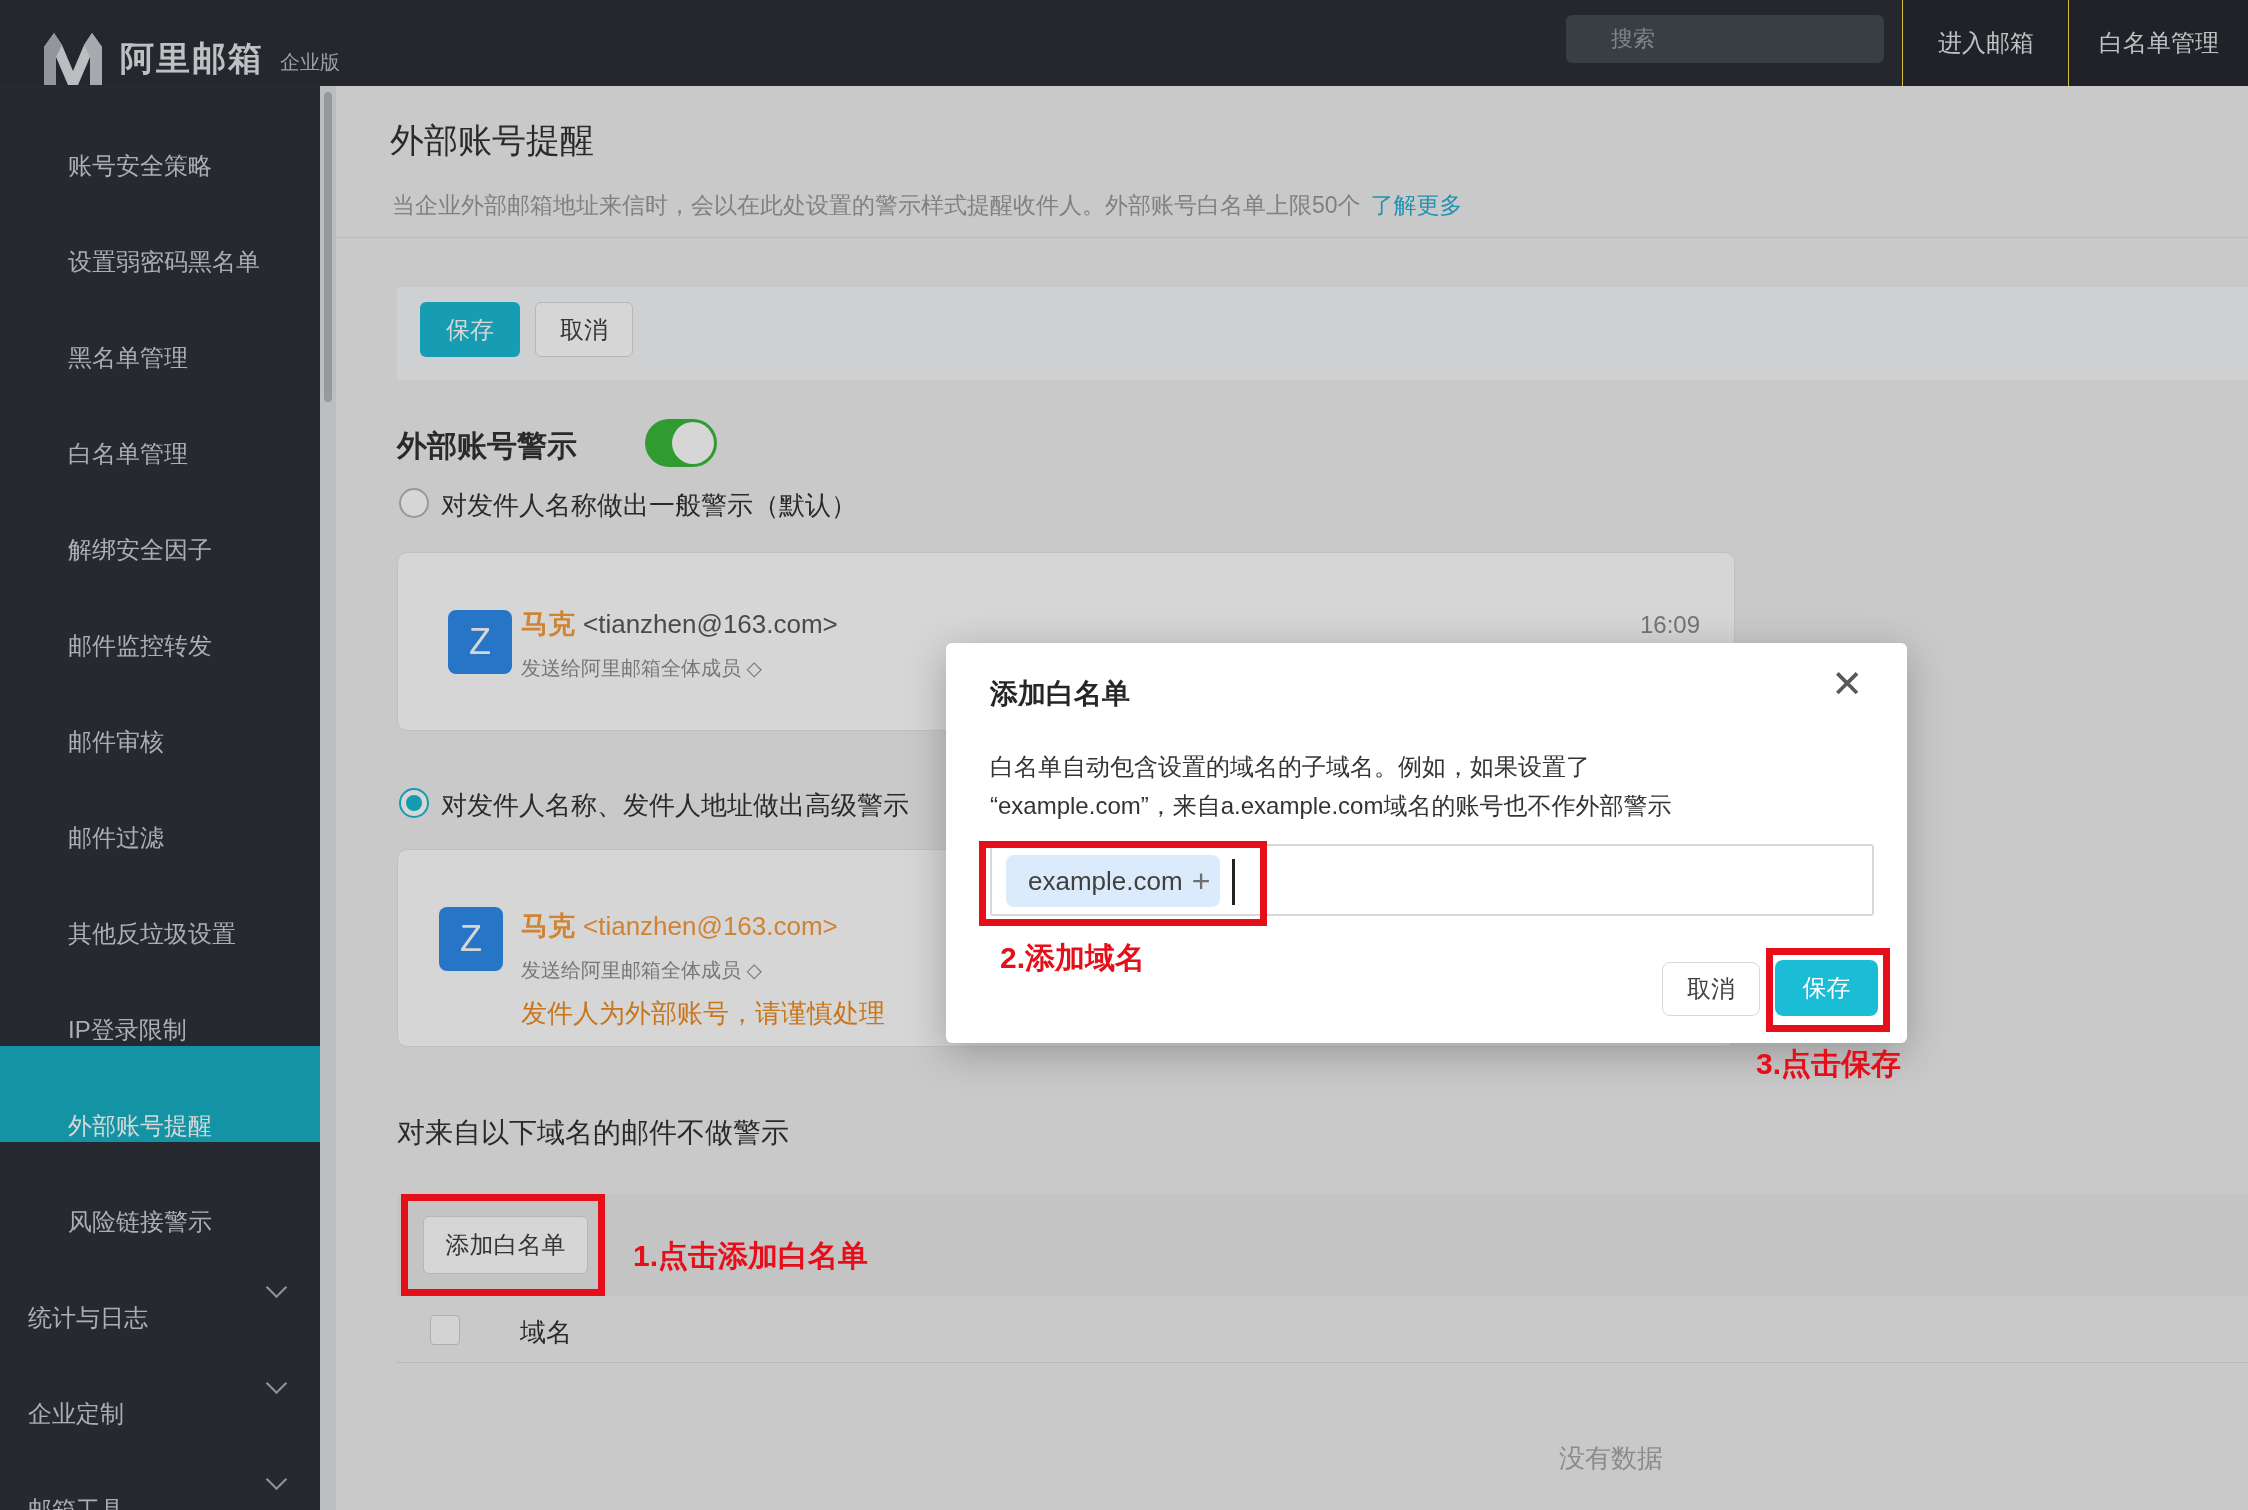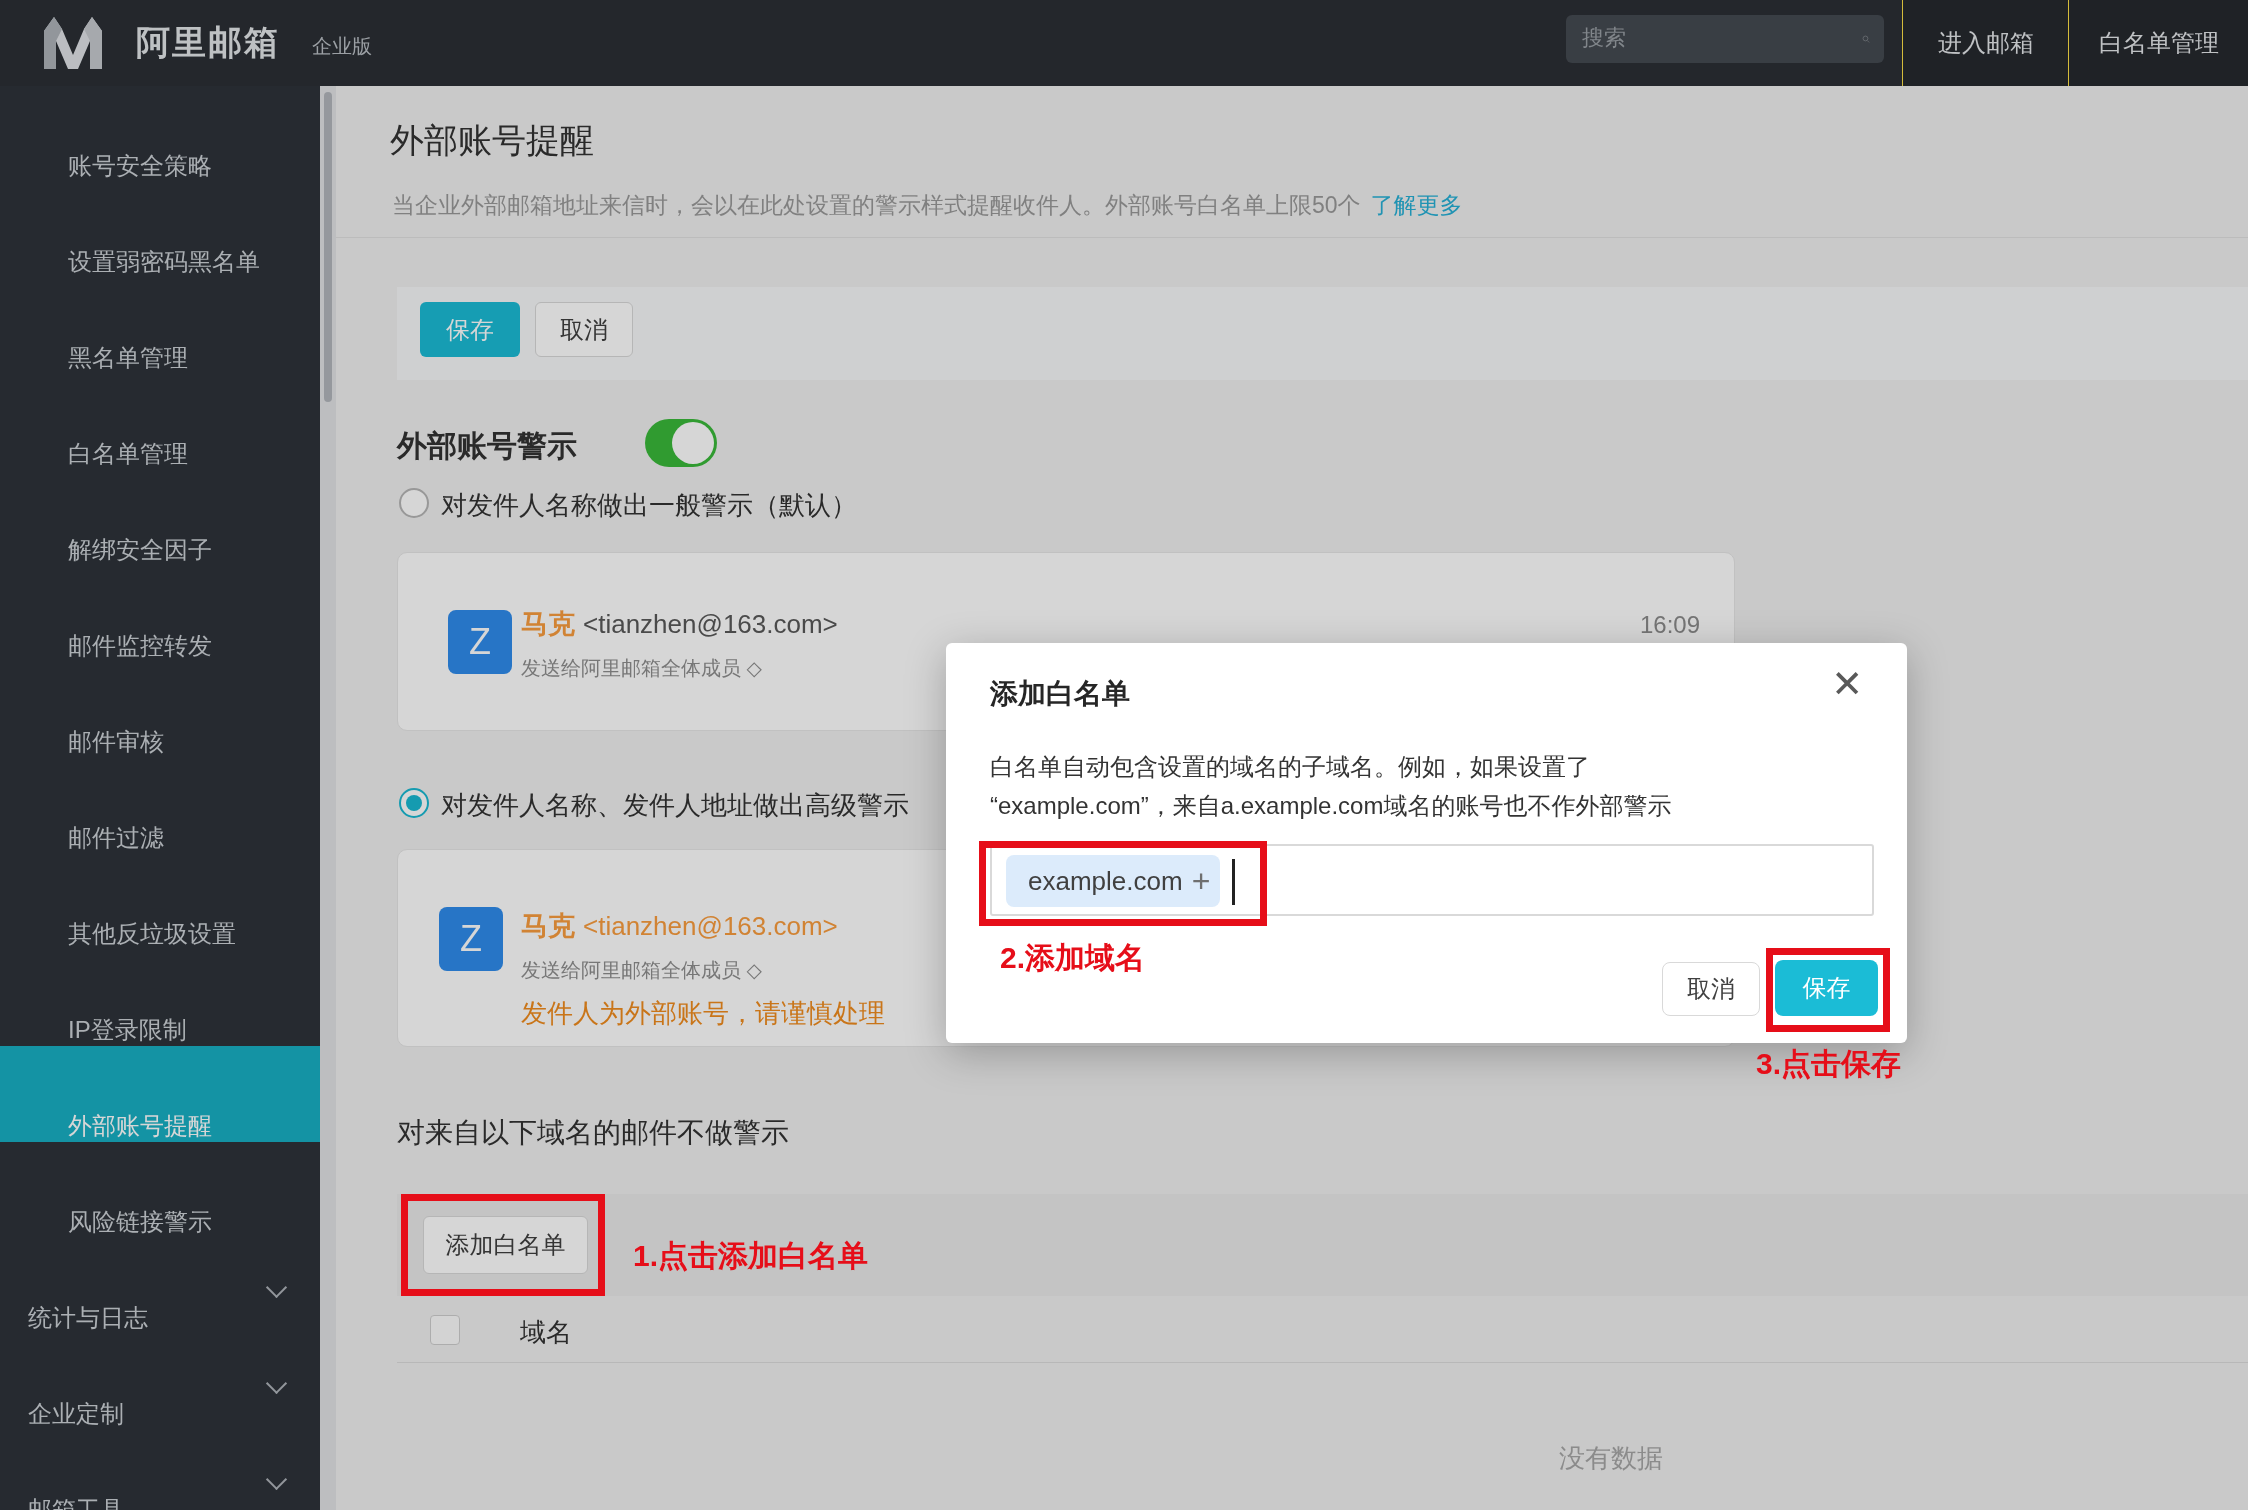--- a/index.html
+++ b/index.html
@@ -1,26 +1,26 @@
 <!DOCTYPE html>
 <html><head>
 <meta charset="utf-8">
 <style>
   html,body{margin:0;padding:0;background:#555;}
   #app{position:relative;width:2248px;height:1510px;overflow:hidden;background:#f0f0f0;
        font-family:"Liberation Sans","DejaVu Sans",sans-serif;-webkit-font-smoothing:antialiased;}
   
   .header{position:absolute;left:0;top:0;width:2248px;height:86px;background:#2b2f35;z-index:10;}
-  .logo-wrap{position:absolute;left:42px;top:0;height:86px;display:flex;align-items:center;gap:32px;}
+  .logo-wrap{position:absolute;left:42px;top:16px;height:86px;display:flex;align-items:center;gap:16px;}
   .logo-title{font-size:34px;font-weight:bold;color:#e3e6e9;letter-spacing:2px;}
   .logo-badge{font-size:20px;color:#b9bec4;margin-top:6px;}
   .search-box{position:absolute;left:1566px;top:15px;width:318px;height:48px;background:#454a51;
               border-radius:6px;display:flex;align-items:center;padding:0 14px;box-sizing:border-box;}
   .search-box input{flex:1;background:transparent;border:none;outline:none;color:#ffffff;
-                    font-size:22px;font-family:Liberation Mono, monospace;}
+                    font-size:22px;font-family:Liberation Serif, serif;margin-left:29px;}
   .search-box input::placeholder{color:#9aa0a6;}
   .hnav{position:absolute;top:0;height:86px;display:flex;align-items:center;justify-content:center;
         background:#26292e;border-left:1px solid #fde047;color:#e4e7ea;font-size:24px;cursor:pointer;}
   
   .sidebar{position:absolute;left:0;top:86px;width:320px;height:1424px;background:#2e333a;z-index:5;}
   .side-item{position:relative;height:96px;display:flex;align-items:flex-end;color:#ccd1d6;
              font-size:24px;padding-left:68px;cursor:pointer;}
   .side-item.group{padding-left:28px;}
   .side-item.selected{background:#18b0c4;color:#fff;}
   .chev{position:absolute;right:36px;top:42px;width:13px;height:13px;border-right:2px solid #aeb3b9;

